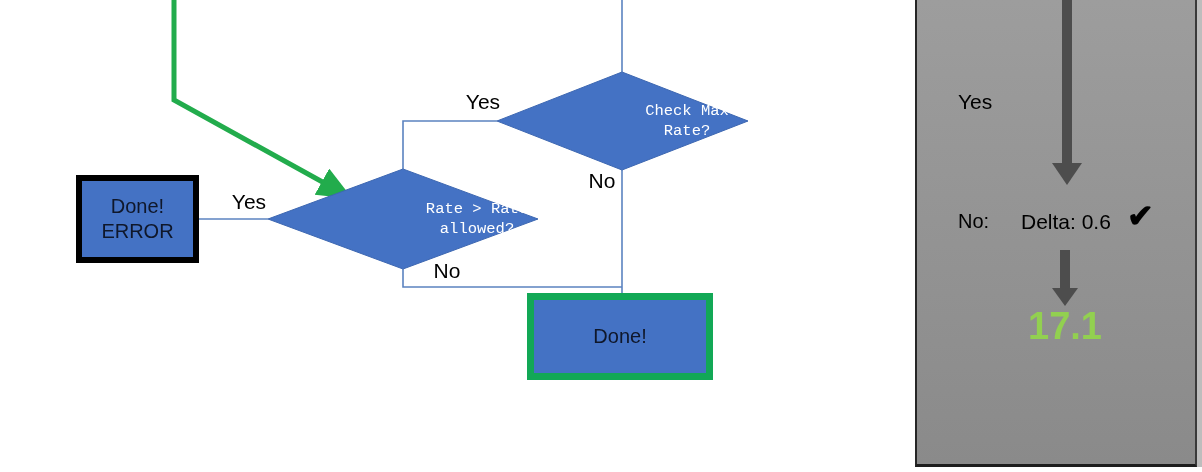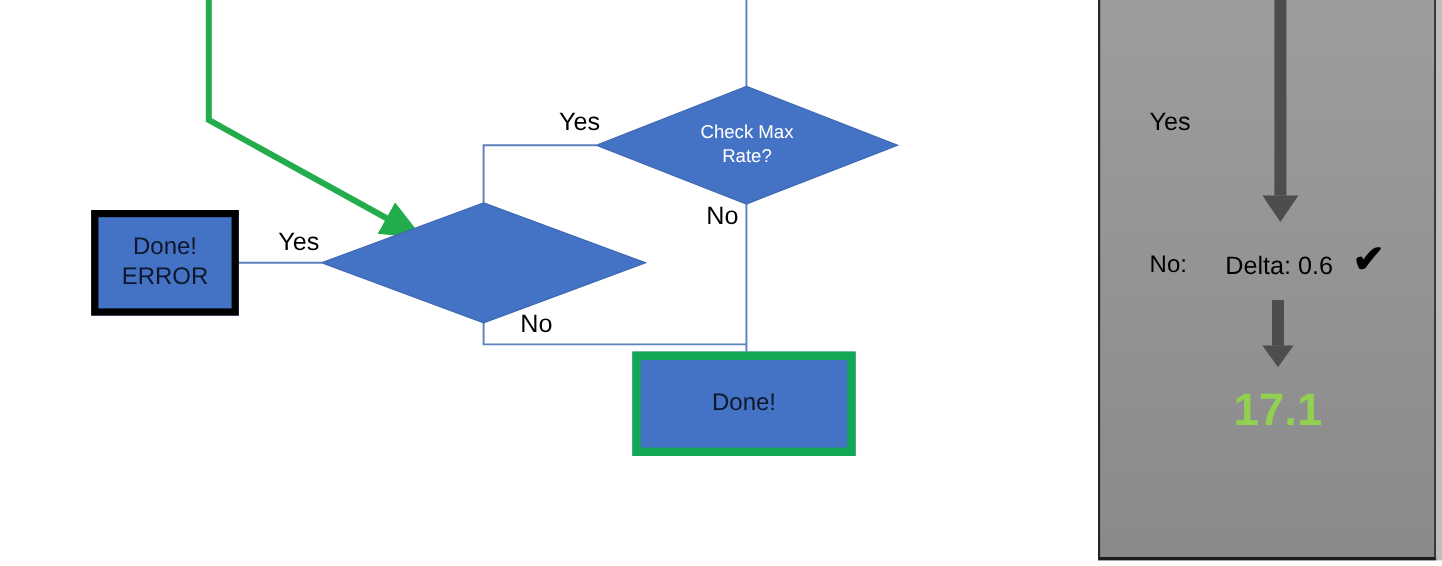--- a/index.html
+++ b/index.html
@@ -12,23 +12,24 @@
 
   
   svg.flow { position: absolute; left: 0; top: 0; }
   .connector { stroke: var(--connector-blue, #5b83c0); stroke-width: 1.6; fill: none; }
   .diamond { fill: var(--shape-blue, #4472C4); stroke: var(--shape-blue-edge, #3d67b1); stroke-width: 1; }
   .green-line { stroke: var(--green, #22ac4c); stroke-width: 5; fill: none; stroke-linejoin: miter; }
   .green-fill { fill: var(--green, #22ac4c); }
 
   
   .diamond-label {
-    position: absolute; display: flex; align-items: center; justify-content: center;
+    position: absolute; display: flex; align-items: center; justify-content: flex-end;
     color: #ffffff; font-size: 15.5px; line-height: 20px; text-align: center;
     pointer-events: none;
+    font-family: Liberation Mono, monospace;
   }
   .diamond-label > span { display: block; max-width: 122px; }
 
   .proc-box {
     position: absolute; display: flex; align-items: center; justify-content: center;
     background: var(--shape-blue, #4472C4); color: #0f172a; text-align: center;
     font-size: 20px; line-height: 25px; box-sizing: border-box;
   }
   .error-box { left: 76px; top: 175px; width: 123px; height: 88px; border: 6px solid #000000; }
   .done-box  { left: 527px; top: 293px; width: 186px; height: 87px; border: 7px solid var(--green-border, #12a856); }
@@ -61,21 +62,21 @@
   .small-arrow .shaft { top: 0; width: 10px; height: 38px; }
   .small-arrow .head { top: 38px; border-left-width: 13px; border-right-width: 13px; border-top-width: 18px; }
 
   .panel-yes { position: absolute; left: 41px; top: 90px; font-size: 21px; color: #000; }
   .panel-row { position: absolute; left: 0; top: 207px; width: 282px; height: 34px; color: #000; }
   .panel-no     { position: absolute; left: 41px;  top: 3px; font-size: 20px; }
   .panel-delta  { position: absolute; left: 104px; top: 3px; font-size: 21px; }
   .panel-check  { position: absolute; left: 210px; top: -10px; font-size: 32px; font-weight: bold; }
   .panel-result {
     position: absolute; left: 88px; top: 305px; width: 120px; text-align: center;
-    font-size: 38px; font-weight: bold; color: var(--result-green, #92d050); margin-top: 16px;
+    font-size: 38px; font-weight: bold; color: var(--result-green, #92d050);
   }
 </style>
 </head>
 <body>
 
 <div class="stage">
 
   <svg class="flow" width="915" height="472" viewBox="0 0 915 472">
     <defs>
       <marker id="greenArrow" markerWidth="8" markerHeight="8" refX="5.5" refY="3" orient="auto" markerUnits="strokeWidth">
@@ -90,20 +91,23 @@
     <path class="connector" d="M199 219 L268 219"></path>
 
     <path class="green-line" d="M174 0 L174 100 L346 195" marker-end="url(#greenArrow)"></path>
 
     <polygon class="diamond" points="622,72 748,121 622,170 497,121"></polygon>
     <polygon class="diamond" points="403,169 538,219 403,269 268,219"></polygon>
   </svg>
 
   <div class="diamond-label" style="left:497px; top:72px; width:251px; height:98px;">
     <span>Check Max Rate?</span>
+  </div>
+  <div class="diamond-label" style="left:268px; top:169px; width:270px; height:100px;">
+    <span>Rate &gt; Rate allowed?</span>
   </div>
 
   <div class="proc-box error-box">
     <div>
       <div>Done!</div>
       <div>ERROR</div>
     </div>
   </div>
   <div class="proc-box done-box">
     <span>Done!</span>

